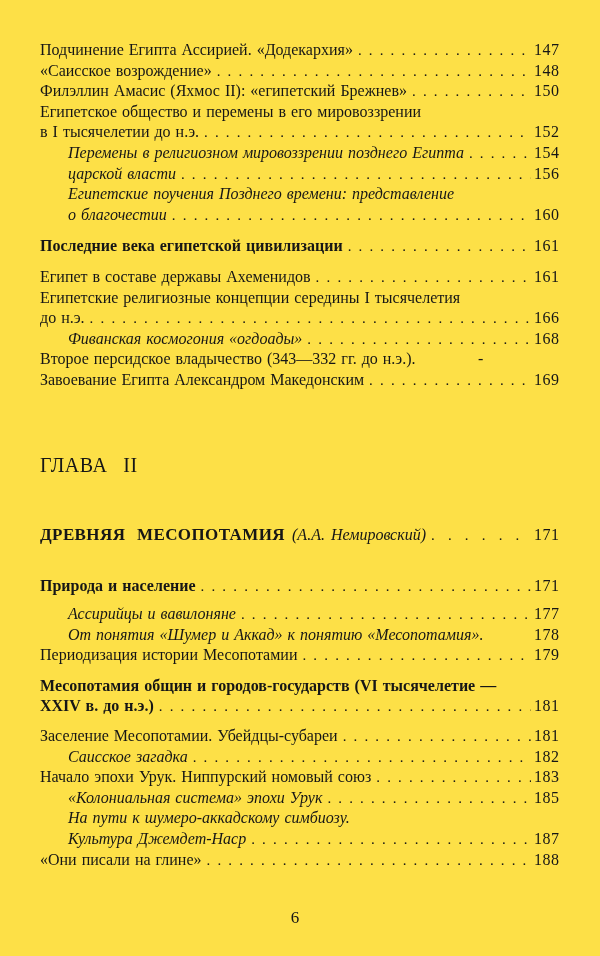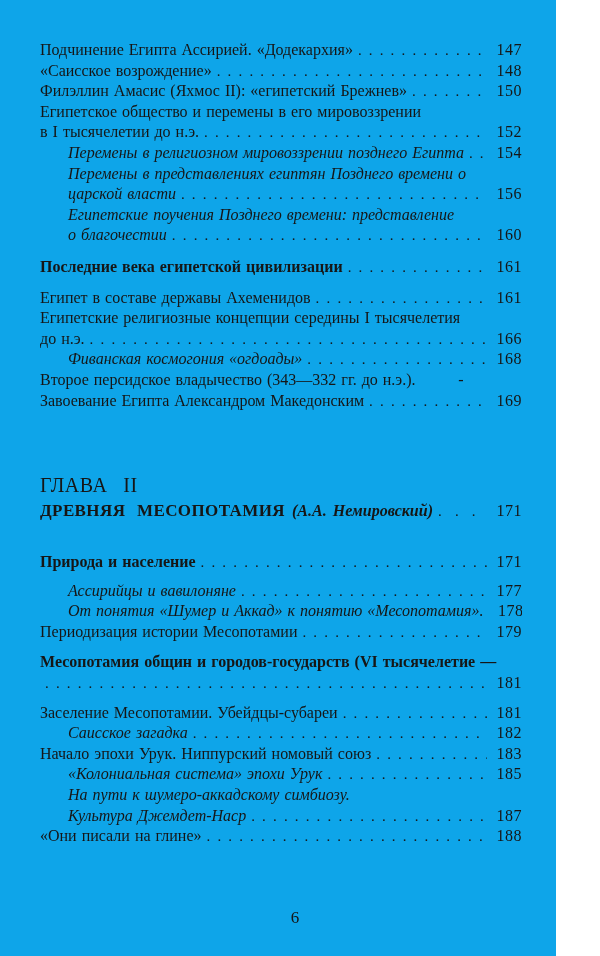--- a/index.html
+++ b/index.html
@@ -1,20 +1,20 @@
 <!DOCTYPE html>
 <html><head>
 <meta charset="utf-8">
 <style>
   html, body { margin: 0; padding: 0; }
   .page-wrap {
     position: relative;
-    width: 556px;
+    width: 600px;
     height: 956px;
-    background: #0ea5e9;
+    background: #fde047;
     font-family: "Liberation Serif", serif;
     color: #161616;
     overflow: hidden;
   }
   .toc {
     position: absolute;
     left: 40px;
     right: 34px;
     top: 40px;
   }
@@ -37,47 +37,48 @@
     letter-spacing: 0.6px;
   }
   .row.chapter-title {
     font-size: 17px;
     font-weight: bold;
     line-height: 27px;
     word-spacing: 7px;
     letter-spacing: 0.4px;
   }
   .row.chapter-title .txt-italic {
-    font-weight: bold;
+    font-weight: normal;
     font-style: italic;
     font-size: 16px;
     word-spacing: 2px;
     letter-spacing: 0;
     margin-left: 7px;
     white-space: nowrap;
+    margin-top: 44px;
   }
   .leader {
     flex: 1 1 auto;
     min-width: 0;
     overflow: hidden;
     white-space: nowrap;
     margin: 0 3px 0 5px;
     font-style: normal;
     font-weight: normal;
     font-size: 15px;
     letter-spacing: 1.2px;
   }
   .leader.nodots::after { content: ""; }
   .leader::after {
     content: ". . . . . . . . . . . . . . . . . . . . . . . . . . . . . . . . . . . . . . . . . . . . . . . . . . . . . . . . . . . . . . . . . . . .";
   }
   .page {
     flex: 0 0 auto;
     width: 32px;
-    text-align: right;
+    text-align: left;
     font-style: normal;
     font-weight: normal;
     font-size: 16px;
     letter-spacing: 0.5px;
   }
   .row.bold .page { font-weight: normal; }
   .page.dash {
     width: 88px;
     padding-right: 58px;
     box-sizing: border-box;
@@ -119,23 +120,20 @@
         <span class="txt">в I тысячелетии до н.э.</span>
         <span class="leader"></span>
         <span class="page">152</span>
       </div>
       <div class="row italic indent">
         <span class="txt">Перемены в религиозном мировоззрении позднего Египта</span>
         <span class="leader"></span>
         <span class="page">154</span>
       </div>
       <div class="row italic indent">
-        <span class="txt">Перемены в представлениях египтян Позднего времени о</span>
-      </div>
-      <div class="row italic indent">
         <span class="txt">царской власти</span>
         <span class="leader"></span>
         <span class="page">156</span>
       </div>
       <div class="row italic indent">
         <span class="txt">Египетские поучения Позднего времени: представление</span>
       </div>
       <div class="row italic indent">
         <span class="txt">о благочестии</span>
         <span class="leader"></span>
@@ -206,20 +204,21 @@
       <div class="row regular">
         <span class="txt">Периодизация истории Месопотамии</span>
         <span class="leader"></span>
         <span class="page">179</span>
       </div>
       <div class="spacer" style="height: 10px;"></div>
       <div class="row bold">
         <span class="txt">Месопотамия общин и городов-государств (VI тысячелетие —</span>
       </div>
       <div class="row bold">
+        <span class="txt">XXIV в. до н.э.)</span>
         <span class="leader"></span>
         <span class="page">181</span>
       </div>
       <div class="spacer" style="height: 9px;"></div>
       <div class="row regular">
         <span class="txt">Заселение Месопотамии. Убейдцы-субареи</span>
         <span class="leader"></span>
         <span class="page">181</span>
       </div>
       <div class="row italic indent">

